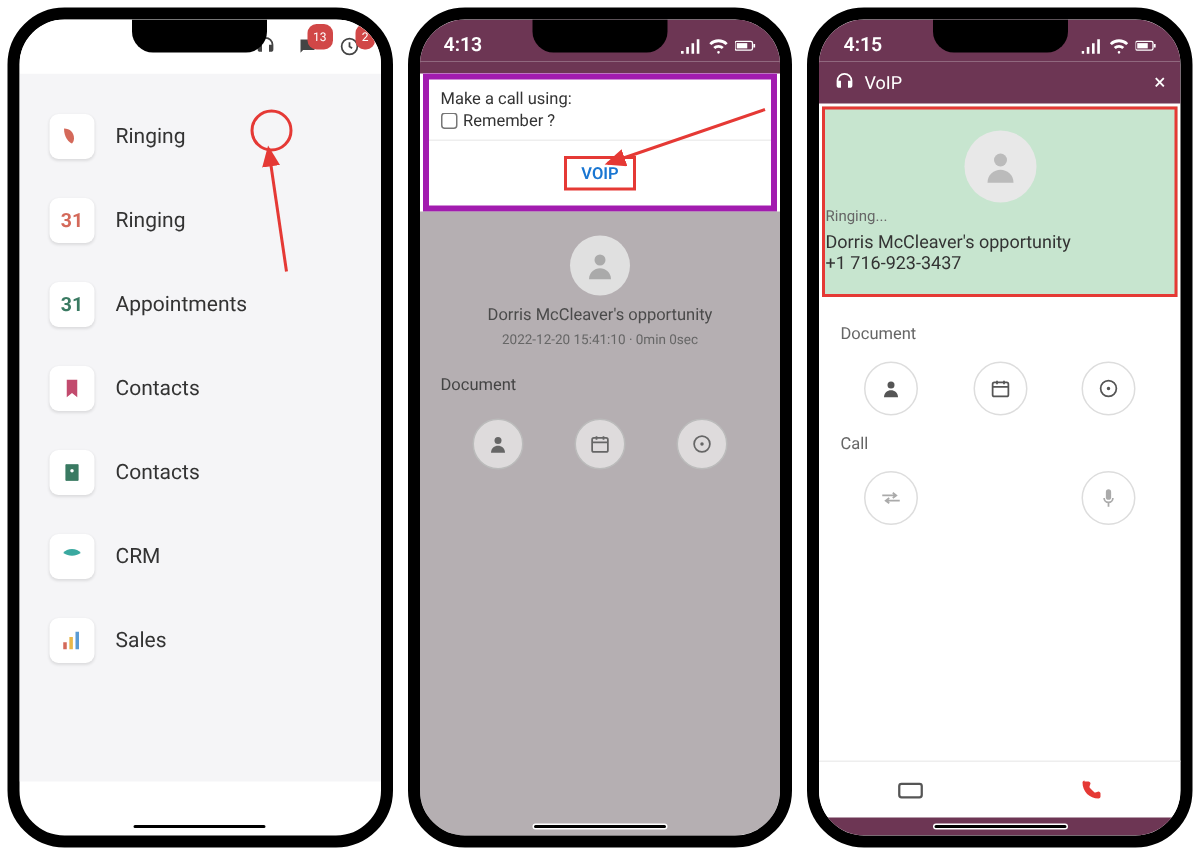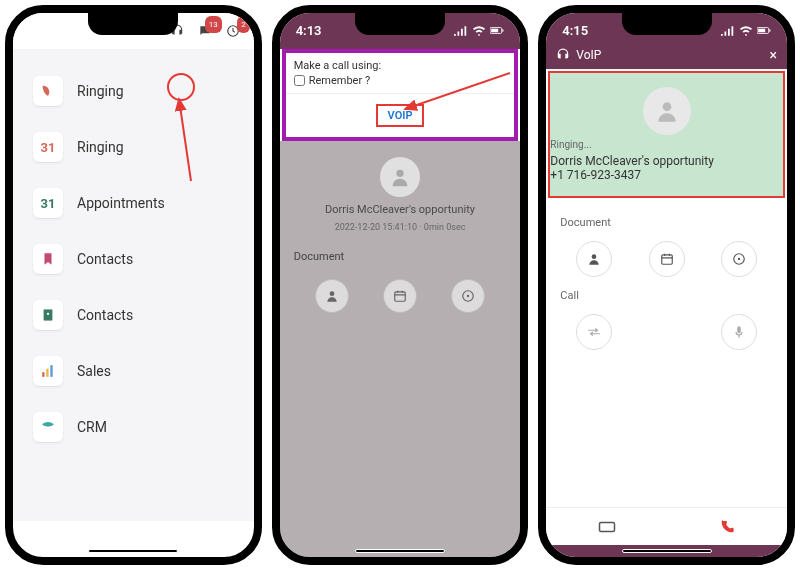--- a/index.html
+++ b/index.html
@@ -159,35 +159,35 @@
       <div class="menu-icon">
           <svg width="14" height="16" viewBox="0 0 24 24">
             <path fill="#3a7a62" d="M5 3h14v18H5zM8 7h8M8 11h8" stroke="#3a7a62"></path>
             <circle cx="12" cy="10" r="2" fill="#fff"></circle>
           </svg>
         </div>
       <span>Contacts</span>
     </div>
     <div class="menu-item">
       <div class="menu-icon">
+          <svg width="16" height="14" viewBox="0 0 24 24">
+            <path fill="#3aa9a0" d="M2 8c4-6 16-6 20 0-4 2-6 3-10 3S6 10 2 8z"></path>
+          </svg>
+        </div>
+      <span>CRM</span>
+    </div>
+    <div class="menu-item">
+      <div class="menu-icon">
           <svg width="14" height="14" viewBox="0 0 24 24">
             <rect x="2" y="14" width="4" height="8" fill="#d4695a"></rect>
             <rect x="9" y="8" width="4" height="14" fill="#e8b84a"></rect>
             <rect x="16" y="2" width="4" height="20" fill="#5a9bd4"></rect>
           </svg>
         </div>
       <span>Sales</span>
-    </div>
-    <div class="menu-item">
-      <div class="menu-icon">
-          <svg width="16" height="14" viewBox="0 0 24 24">
-            <path fill="#3aa9a0" d="M2 8c4-6 16-6 20 0-4 2-6 3-10 3S6 10 2 8z"></path>
-          </svg>
-        </div>
-      <span>CRM</span>
     </div>
   </div>
   <div class="home-indicator"></div>
 </div>
 
 <div class="phone p2">
   <div class="notch"></div>
   <div class="status-bar dark">
     <span>4:13</span>
     <span class="status-icons">

